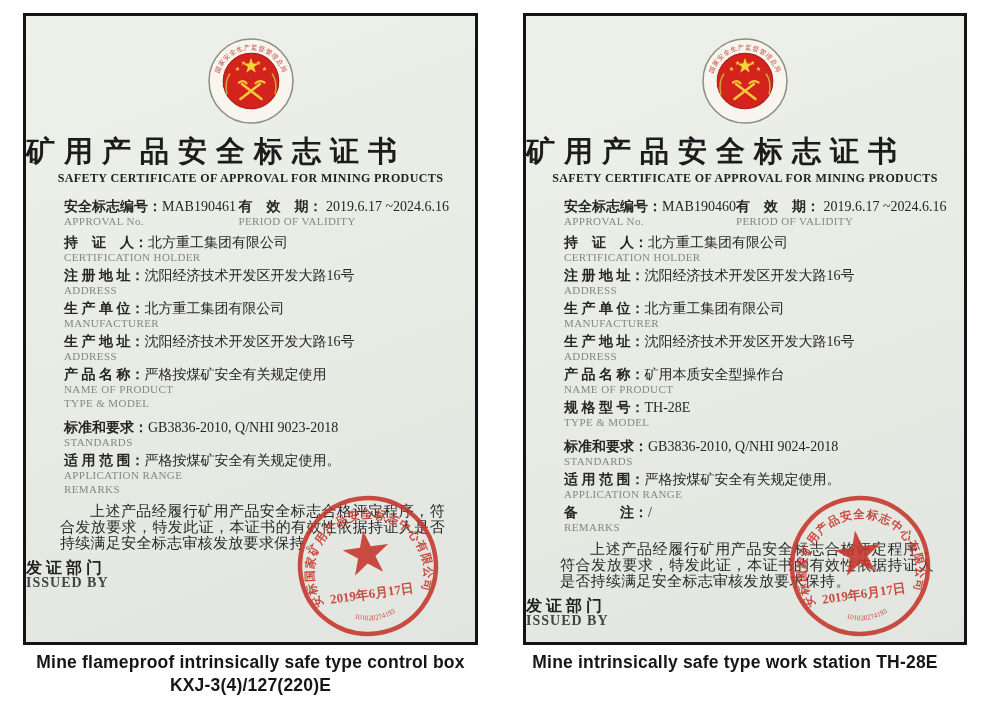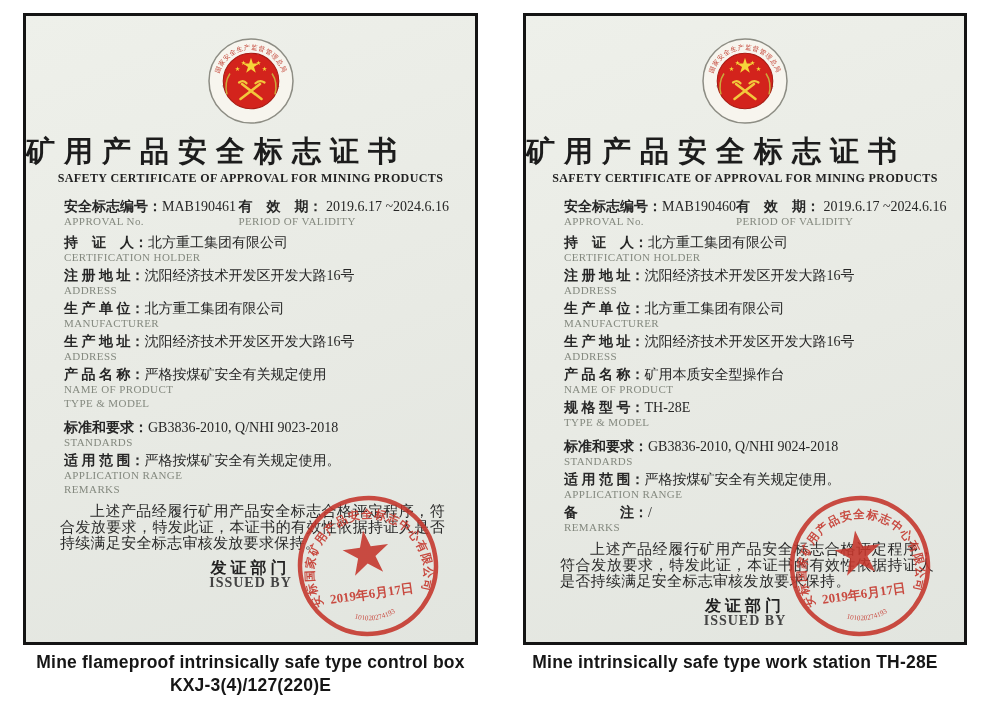--- a/index.html
+++ b/index.html
@@ -31,21 +31,21 @@
   .fld-en{font-size:11px;color:#84897f;letter-spacing:.4px;line-height:9px;margin-top:1px;
           font-family:"Liberation Serif","DejaVu Serif",serif;}
   .rows{margin:8px 26px 0 38px;}
   .row{margin-bottom:5px;}
   .row.gap{margin-top:11px;}
   .row .fld-cn{font-size:14px;}
   .statement{
     margin:9px 30px 0 34px;font-size:15px;color:#2a2a2a;line-height:16px;
     text-align:justify;text-indent:2em;letter-spacing:.3px;
   }
-  .issued{margin-top:7px;text-align:center;}
+  .issued{margin-top:7px;}
   .issued .cn{font-size:16px;font-weight:700;letter-spacing:4px;color:#222;line-height:19px;}
   .issued .en{font-size:14px;font-weight:700;color:#444;letter-spacing:1px;line-height:11px;}
   .stamp{position:absolute;width:152px;height:152px;opacity:.88;transform:rotate(-8deg);}
   .photo.left .stamp{left:266px;top:474px;}
   .photo.right .stamp{left:258px;top:474px;}
   .caption{
     position:absolute;text-align:center;color:#161616;
     font-family:"Liberation Sans","DejaVu Sans",sans-serif;
     font-size:17.5px;font-weight:600;line-height:23px;letter-spacing:.2px;
   }

